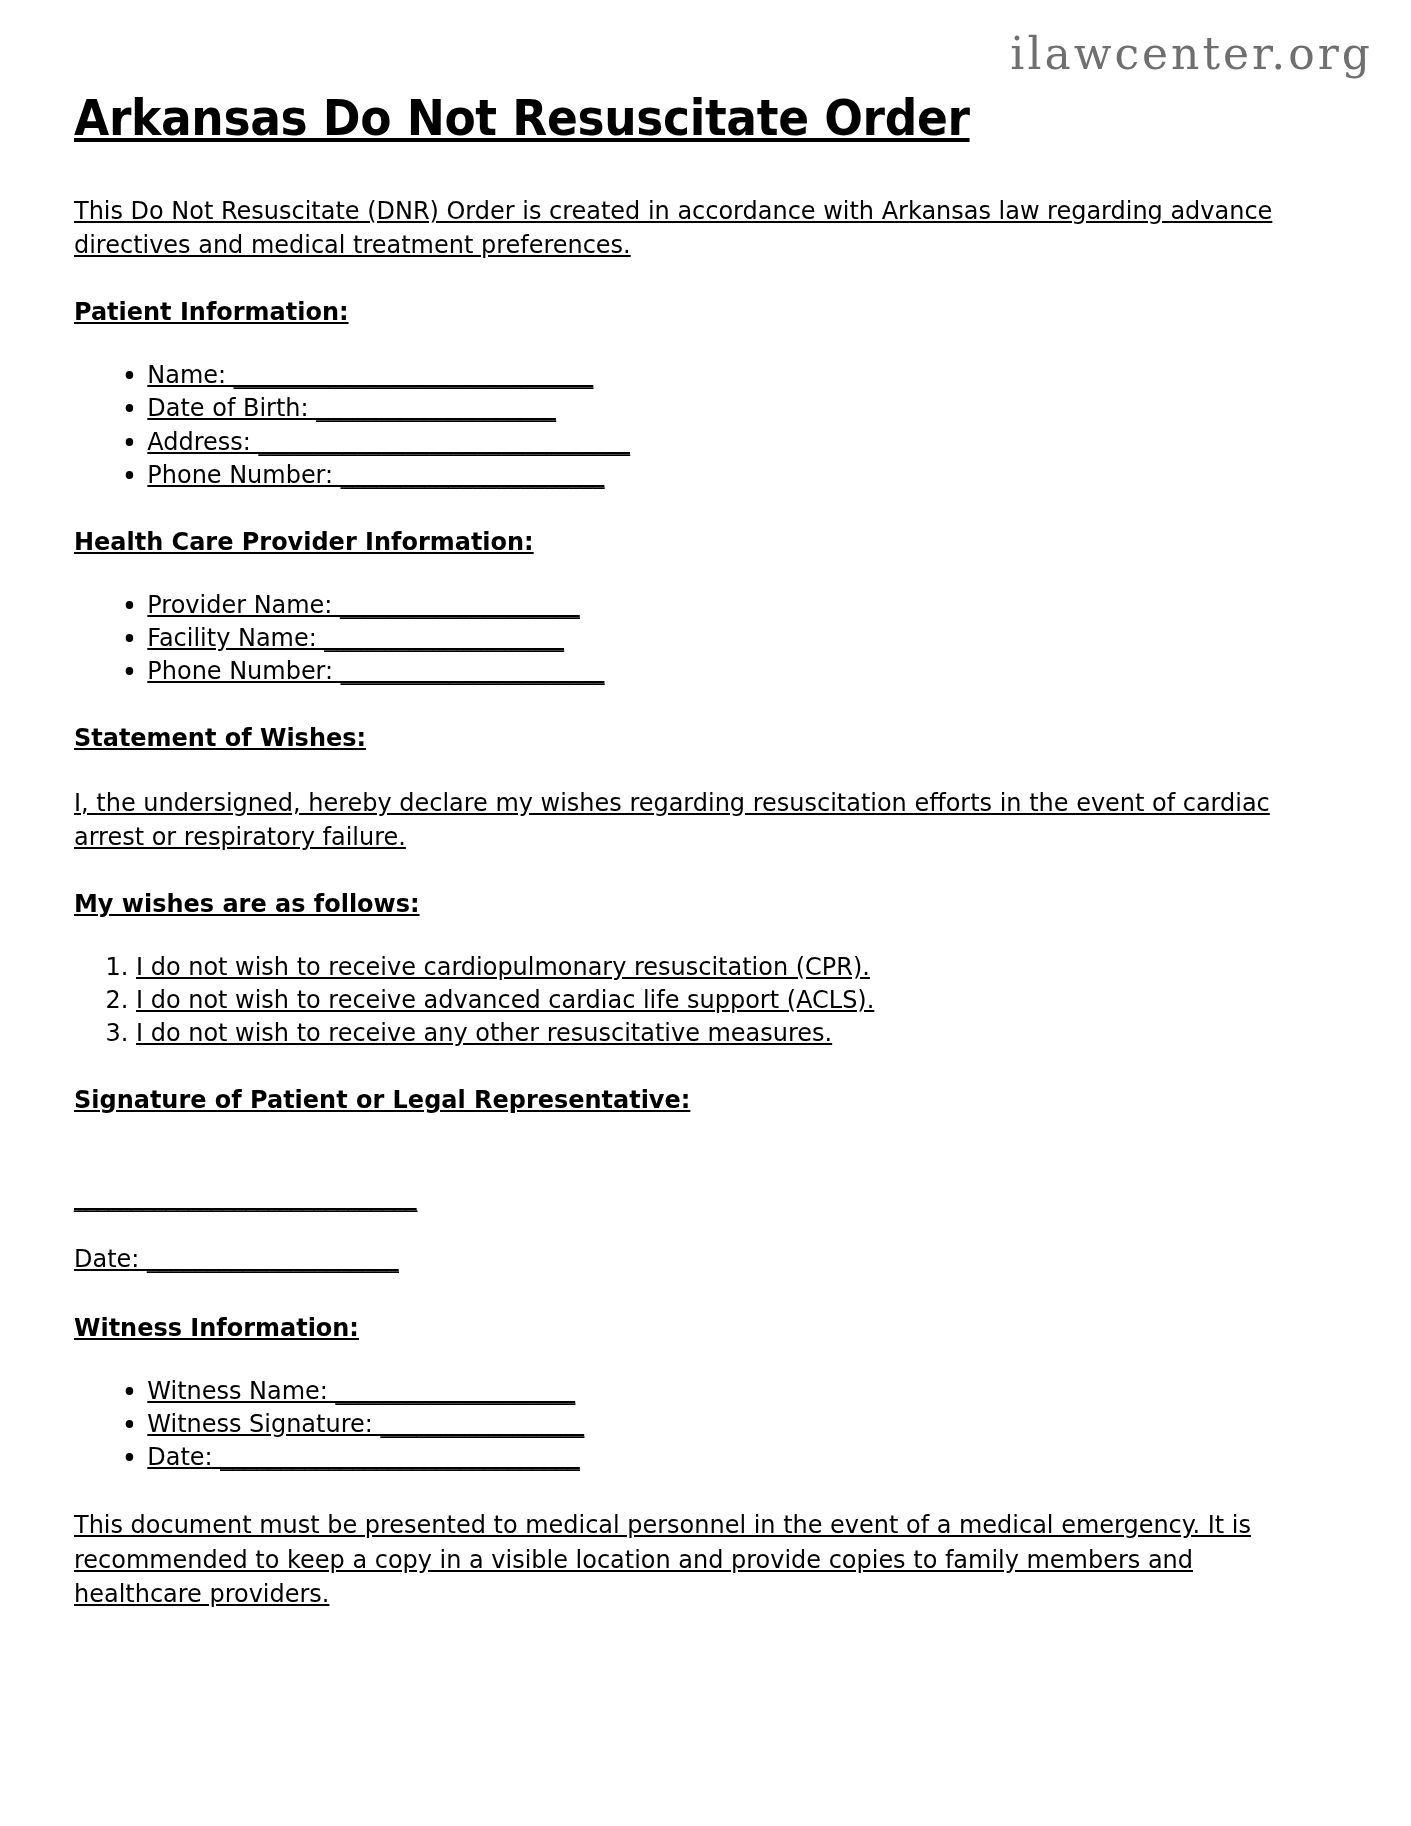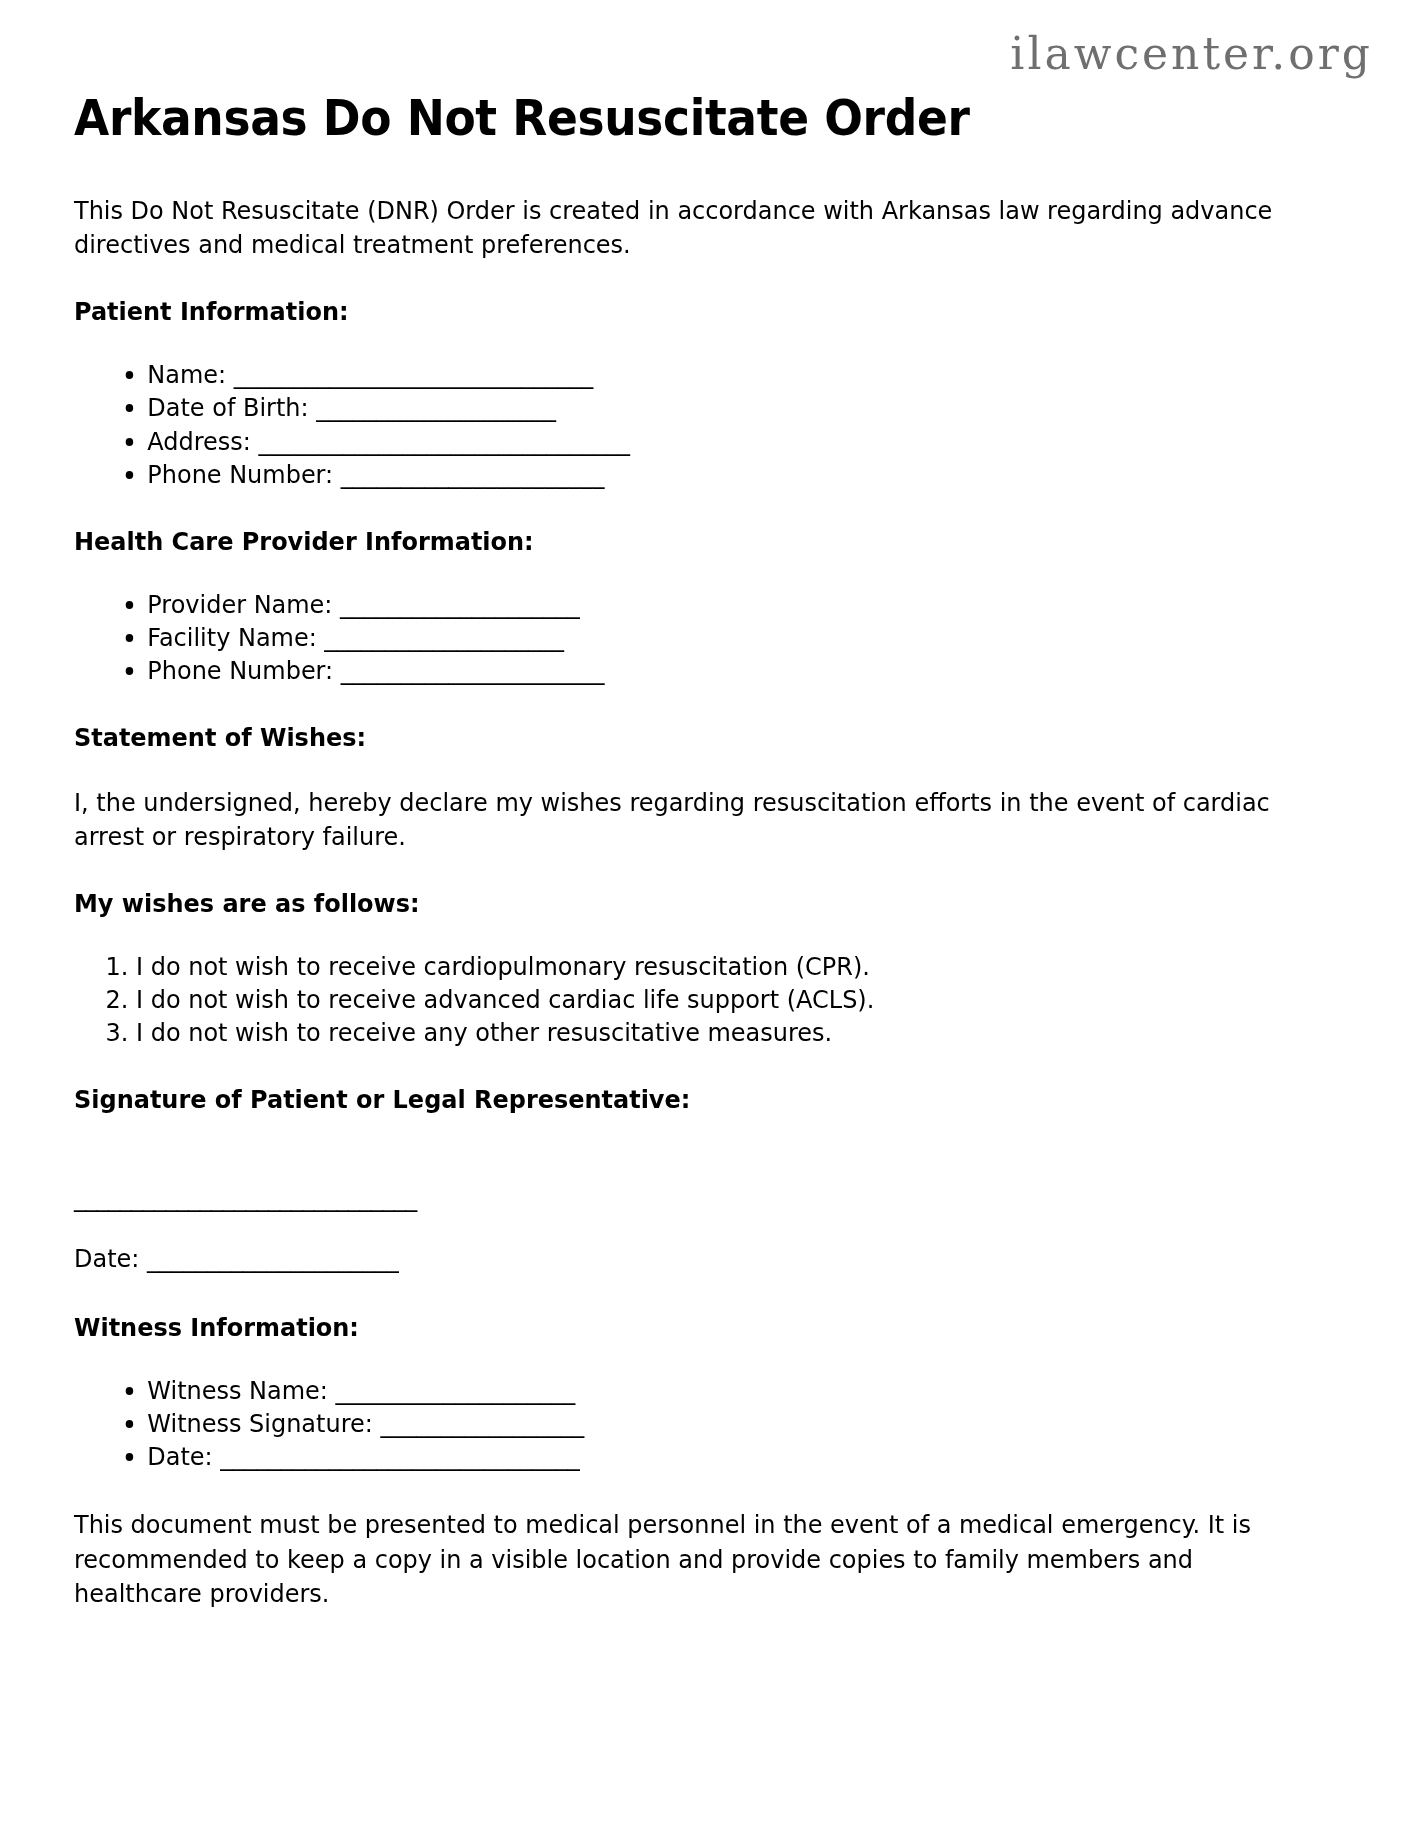--- a/index.html
+++ b/index.html
@@ -33,20 +33,21 @@
     color: #6f6f6f;
     white-space: nowrap;
     line-height: 1;
     font-weight: 400;
   }
   .content {
     position: absolute;
     left: 74px;
     top: 92px;
     width: 1262px;
+    text-decoration: underline;
   }
   h1.doc-title {
     font-family: "DejaVu Sans", "Liberation Sans", sans-serif;
     font-weight: bold;
     font-size: 49px;
     line-height: 1.12;
     margin: 0 0 46px 0;
     letter-spacing: -0.4px;
     transform: scaleX(0.93);
     transform-origin: left center;

